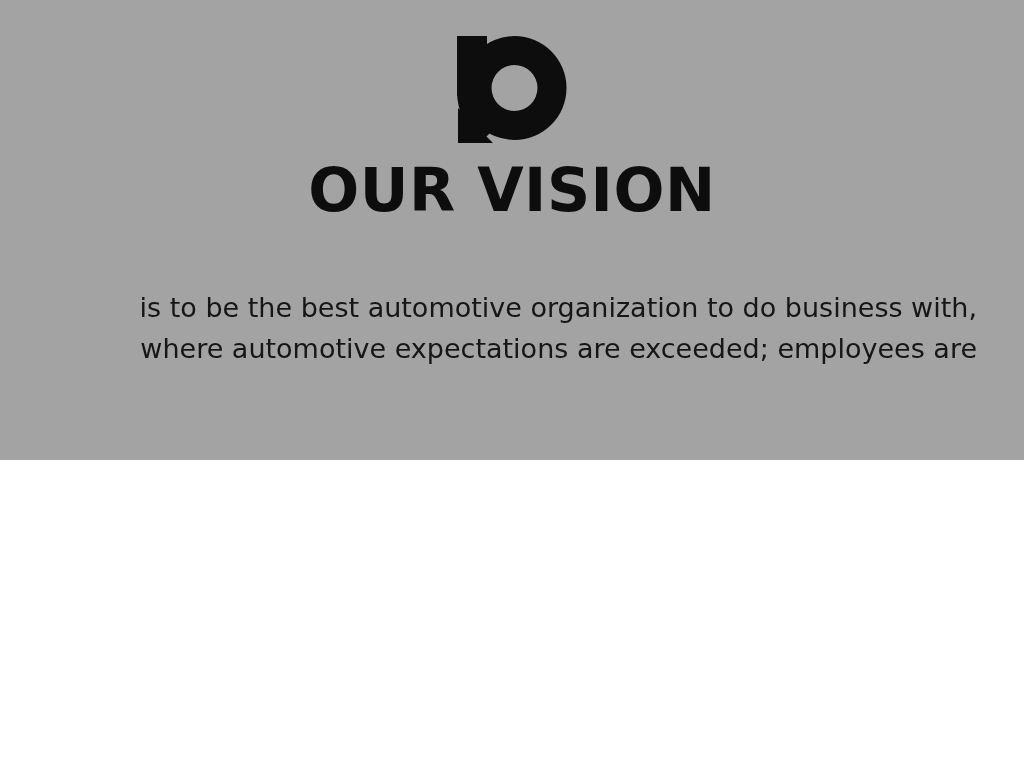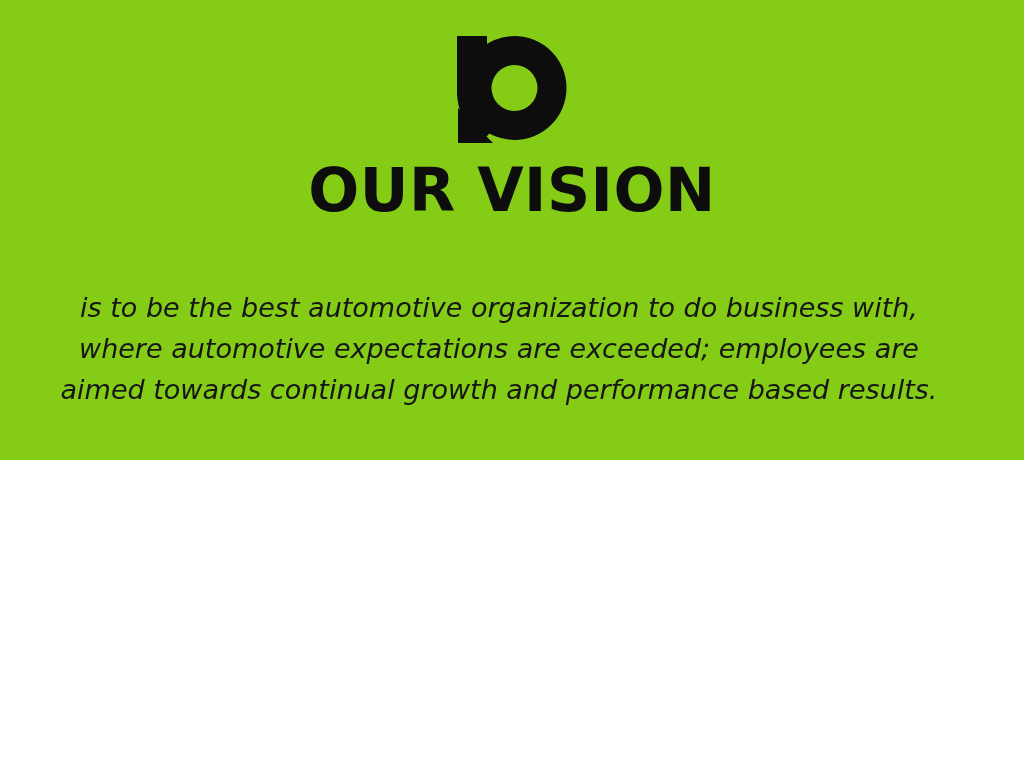--- a/index.html
+++ b/index.html
@@ -12,21 +12,21 @@
     height: 768px;
     background: #ffffff;
     font-family: "DejaVu Sans", sans-serif;
     overflow: hidden;
   }
 
   .slide {
     position: relative;
     width: 1024px;
     height: 768px;
-    background: #84cc16;
+    background: #a3a3a3;
     box-sizing: border-box;
   }
 
   
   .logo-block {
     position: absolute;
     left: 0;
     top: 30px;
     width: 1024px;
     height: 122px;
@@ -53,25 +53,24 @@
     font-weight: 700;
     letter-spacing: 0.5px;
     line-height: 1.0;
     color: #0d0d0d;
     white-space: nowrap;
   }
 
   
   .body-block {
     position: absolute;
-    left: 34px;
+    left: 47px;
     top: 287px;
     width: 930px;
-    text-align: center;
-    font-style: italic;
+    text-align: right;
   }
   .body-line {
     margin: 0;
     font-family: "DejaVu Sans", sans-serif;
     font-size: 27px;
     font-weight: 400;
     line-height: 41px;
     color: #161616;
     white-space: nowrap;
   }
@@ -105,18 +104,17 @@
     </svg>
   </div>
 
   <div class="title-block">
     <h1 class="slide-title">OUR VISION</h1>
   </div>
 
   <div class="body-block">
     <p class="body-line">is to be the best automotive organization to do business with,</p>
     <p class="body-line">where automotive expectations are exceeded; employees are</p>
-    <p class="body-line">aimed towards continual growth and performance based results.</p>
   </div>
 
   <div class="blank-region"></div>
 
 </div>
 
 </body></html>

